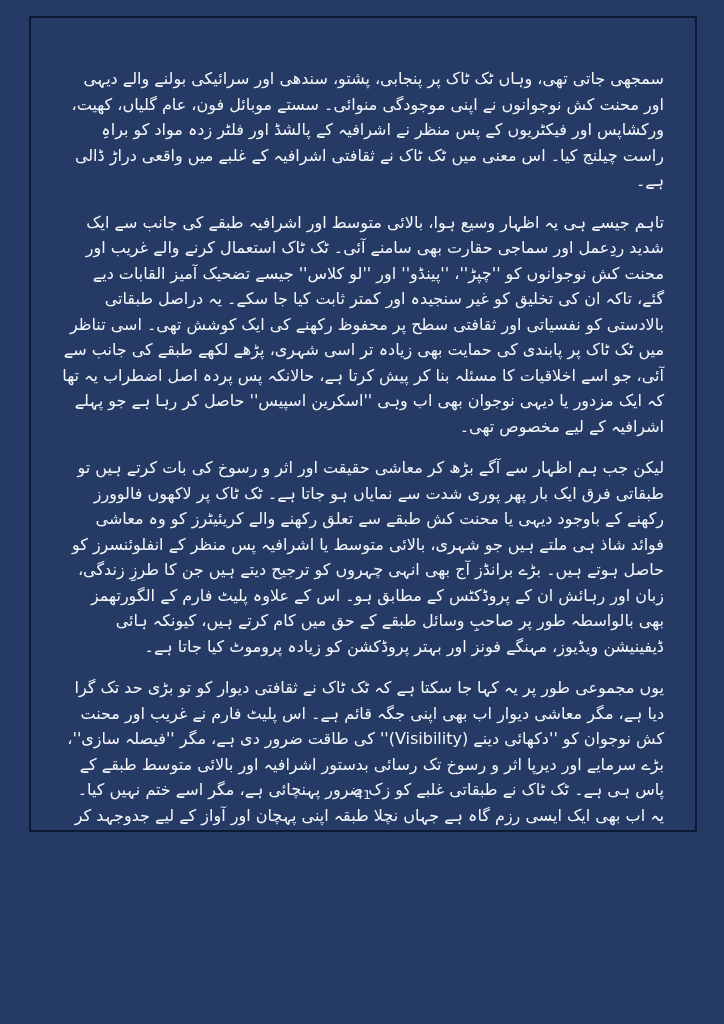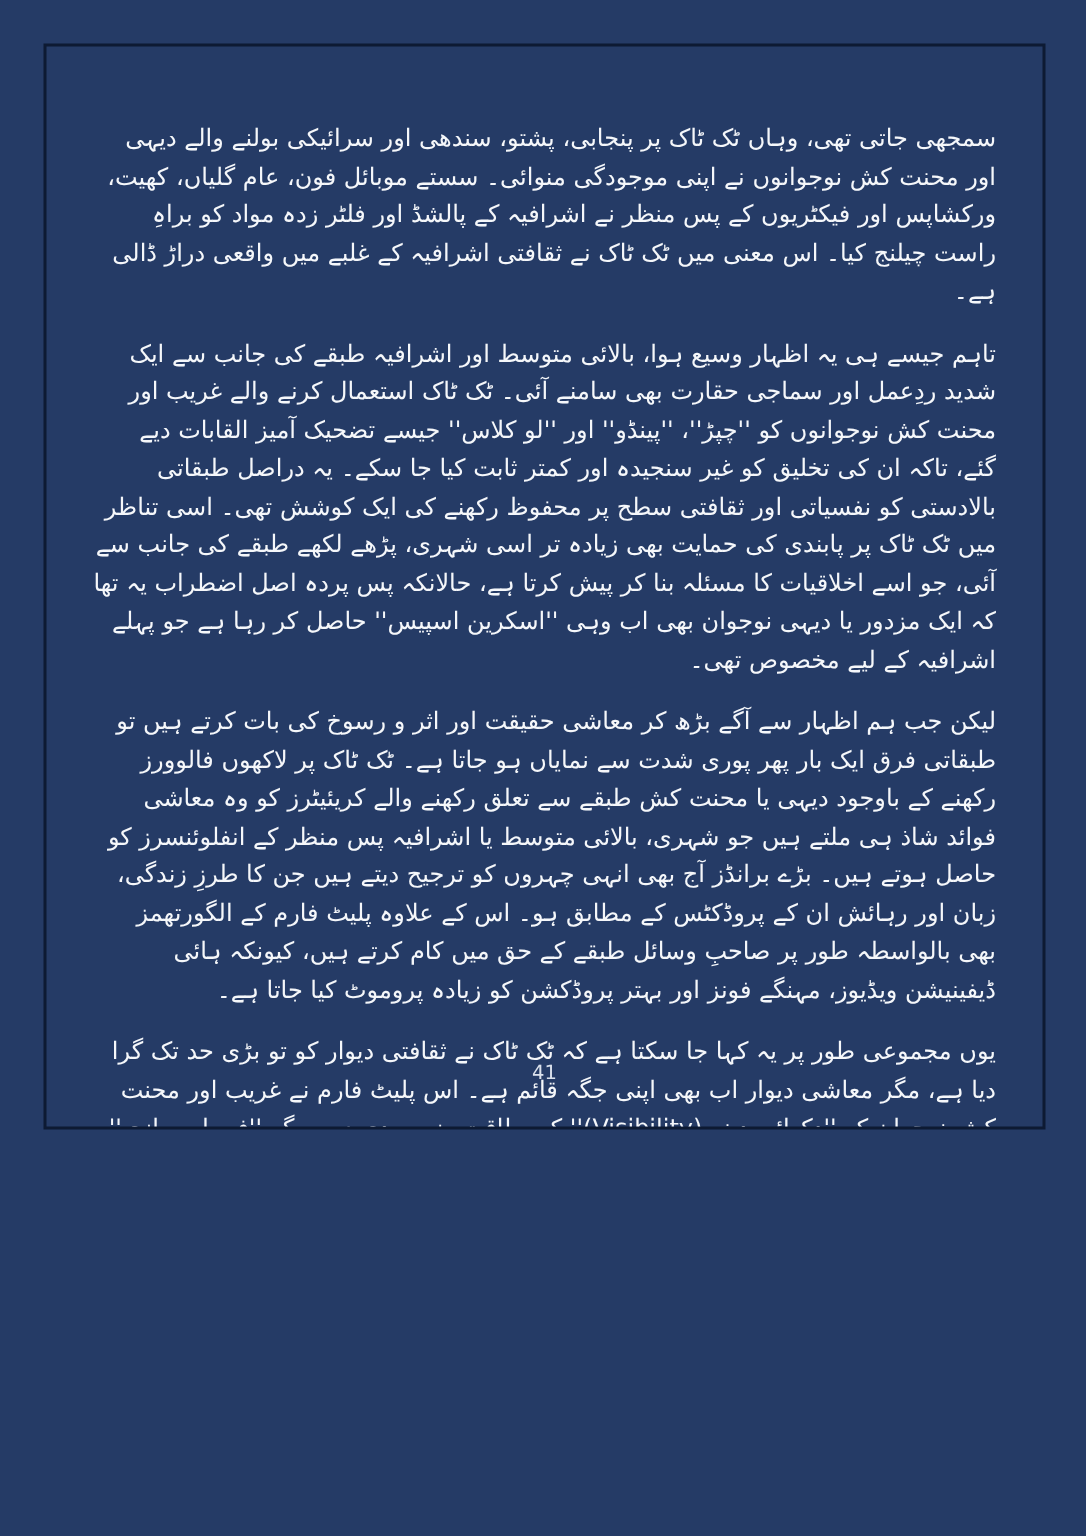--- a/index.html
+++ b/index.html
@@ -17,23 +17,23 @@
     width: 724px;
     height: 1024px;
     background: var(--page-background);
     overflow: hidden;
     position: relative;
     font-family: "DejaVu Sans", sans-serif;
   }
   .frame {
     position: absolute;
     left: 29px;
-    top: 29px;
+    top: 16px;
     width: 668px;
-    height: 724px;
+    height: 816px;
     border: 2px solid var(--frame-border);
     overflow: hidden;
   }
   .text-block {
     position: absolute;
     top: 48px;
     right: 31px;
     left: 31px;
     direction: rtl;
     text-align: right;

